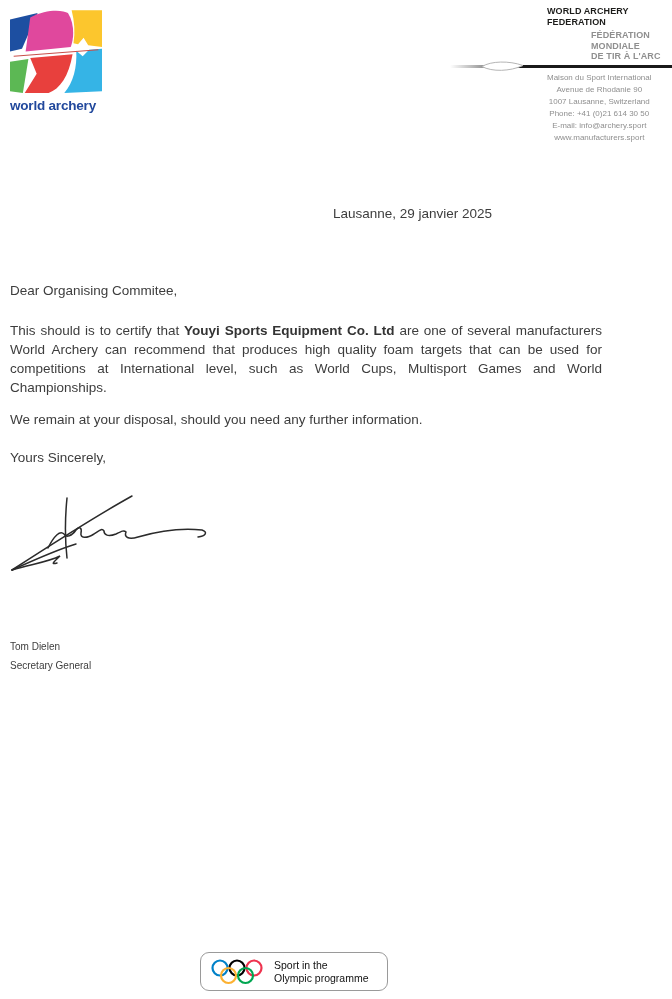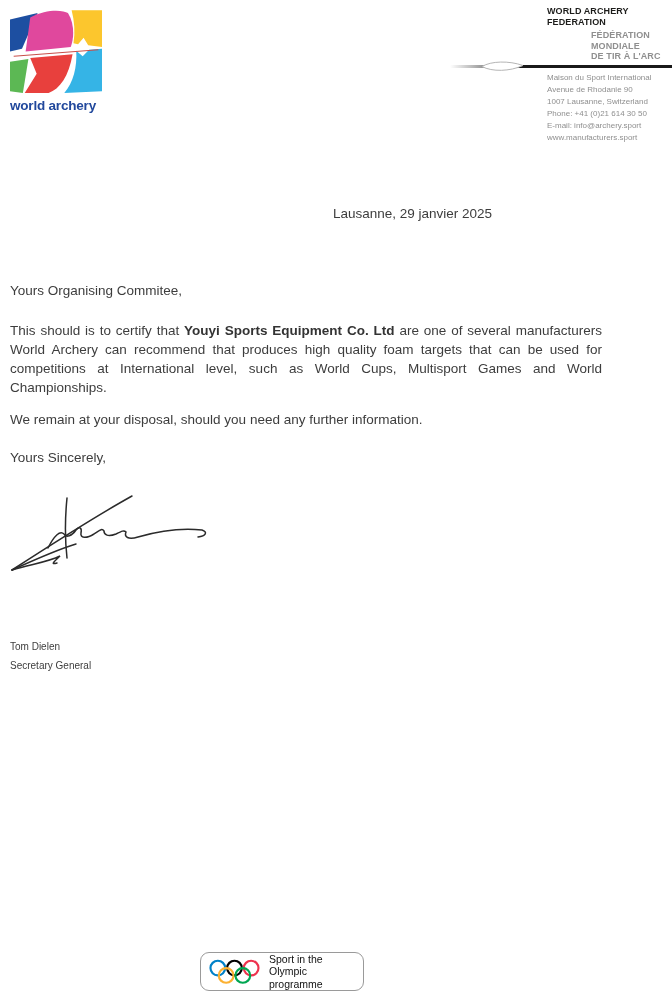--- a/index.html
+++ b/index.html
@@ -21,35 +21,35 @@
   .hdr-title-en { font-size:9px; font-weight:bold; line-height:10.5px; color:#1d1d1b; letter-spacing:0.1px; white-space:pre-line; }
   .hdr-title-fr { margin-top:3px; font-size:9px; font-weight:bold; line-height:10.5px; color:#8f8f8f; letter-spacing:0.1px; white-space:pre-line;margin-left:44px; }
 
   .hdr-arrow { position:absolute; left:450px; top:60px; width:222px; height:13px; }
   .hdr-arrow .shaft {
     position:absolute; left:0; right:0; top:5px; height:2.5px;
     background:linear-gradient(to right, rgba(130,130,130,0) 0%, rgba(130,130,130,0.55) 10%, #191919 32%, #191919 100%);
   }
   .hdr-arrow .fletch { position:absolute; left:32px; top:0; }
 
-  .hdr-address { position:absolute; left:547px; top:72px; font-size:8px; line-height:12px; color:#8f8f8f; }
+  .hdr-address { position:absolute; left:547px; top:72px; font-size:8px; line-height:12px; color:#8f8f8f;text-align:center; }
 
   
   .date-line   { position:absolute; left:333px; top:206px; font-size:13.5px;text-align:right; }
   .salutation  { position:absolute; left:10px;  top:283px; font-size:13.5px; }
   .para-main   { position:absolute; left:10px;  top:321px; width:592px; font-size:13.5px; line-height:19px; text-align:justify; }
   .para-main b { color:#333333; }
   .para-second { position:absolute; left:10px;  top:412px; font-size:13.5px;text-align:right; }
   .closing     { position:absolute; left:10px;  top:450px; font-size:13.5px; }
   .signature   { position:absolute; left:4px;   top:484px; }
   .signer      { position:absolute; left:10px;  top:589px; font-size:10px; line-height:19px;margin-top:48px; }
 
   
   .olympic-box {
-    position:absolute; left:200px; top:952px; width:164px; height:39px;
+    position:absolute; left:200px; top:952px; width:188px; height:39px;
     border:1.5px solid #9a9a9a; border-radius:9px; box-sizing:border-box;
     display:flex; align-items:center; gap:9px; padding:0 8px; background:#fff;
   }
   .olympic-text { font-size:10.5px; line-height:12.5px; color:#111111; white-space:pre-line; }
 </style>
 </head>
 <body>
 
 <div class="page">
 
@@ -92,21 +92,21 @@
     <div>Maison du Sport International</div>
     <div>Avenue de Rhodanie 90</div>
     <div>1007 Lausanne, Switzerland</div>
     <div>Phone: +41 (0)21 614 30 50</div>
     <div>E-mail: info@archery.sport</div>
     <div>www.manufacturers.sport</div>
   </div>
 
   <div class="date-line">Lausanne, 29 janvier 2025</div>
 
-  <div class="salutation">Yours Organising Commitee,</div>
+  <div class="salutation">Dear Organising Commitee,</div>
 
   <div class="para-main"><span>This should is to certify that </span><b>Youyi Sports Equipment Co. Ltd</b><span> are one of several manufacturers World Archery can recommend that produces high quality foam targets that can be used for competitions at International level, such as World Cups, Multisport Games and World Championships.</span></div>
 
   <div class="para-second">We remain at your disposal, should you need any further information.</div>
 
   <div class="closing">Yours Sincerely,</div>
 
   <svg class="signature" width="212" height="92" viewBox="0 0 212 92" xmlns="http://www.w3.org/2000/svg" fill="none" stroke="#2b2b2b" stroke-width="1.5" stroke-linecap="round">
     <path d="M8,86 C42,64 92,32 128,12"></path>
     <path d="M8,86 C30,76 52,66 72,60"></path>

